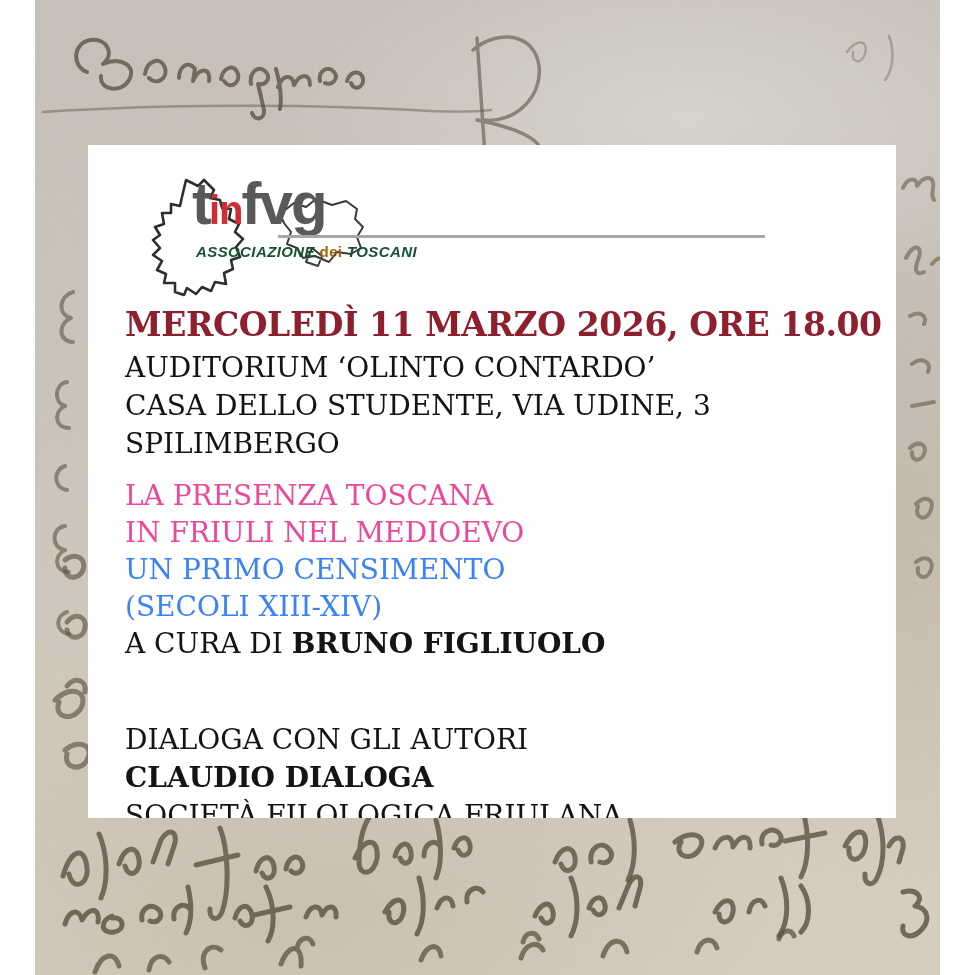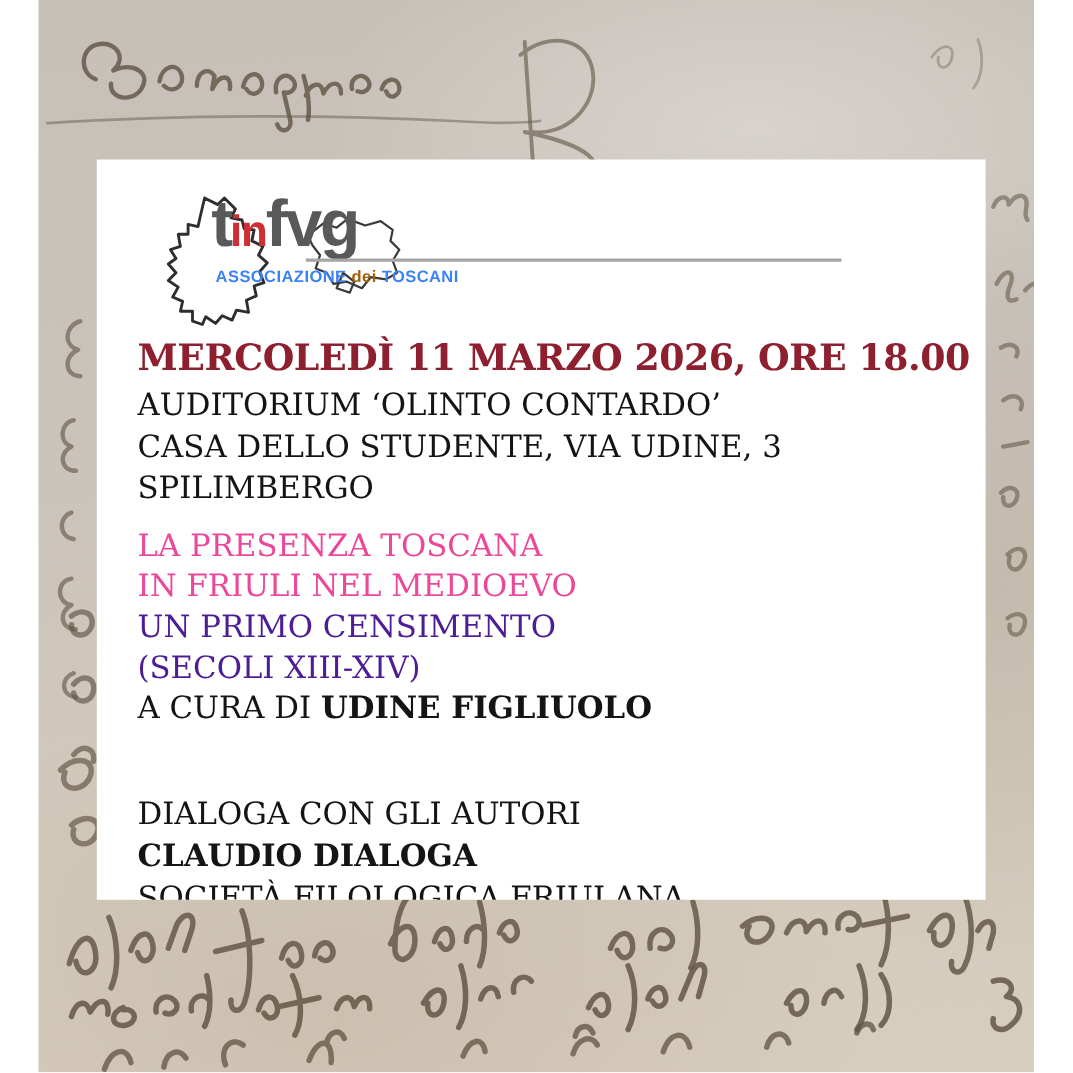--- a/index.html
+++ b/index.html
@@ -26,34 +26,34 @@
           font-family:"Liberation Sans", sans-serif; }
   .logo .tuscany { position:absolute; left:0; top:2px; }
   .logo .fvgmap  { position:absolute; left:140px; top:8px; }
   .wordmark { position:absolute; left:64px; top:2px; display:flex; align-items:baseline;
               line-height:1; font-weight:bold; color:#58595b; }
   .wm-big { font-size:60px; letter-spacing:-2px; }
   .wm-in  { font-size:40px; color:#cf2e35; letter-spacing:-1px; margin:0 -1px; }
   .logo-rule { position:absolute; left:150px; top:63px; width:487px; height:3px; background:#a6a6a6; }
   .taglines { position:absolute; left:68px; top:71px; font-size:15px; font-weight:bold;
               letter-spacing:0.4px; line-height:17px; white-space:nowrap; }
-  .tag-red  { color:#3b82f6; }
+  .tag-red  { color:#14532d;font-style:italic; }
   .tag-gray { color:#a16207; }
 
   
   .headline { position:absolute; left:37px; top:160px; font-size:33px; font-weight:bold;
               color:#8e1f2e; letter-spacing:-0.4px; white-space:nowrap; }
   .venue    { position:absolute; left:37px; top:204px; font-size:28px; line-height:38px;
               color:#141414; white-space:nowrap; }
   .book     { position:absolute; left:37px; top:332px; font-size:28px; line-height:37px;
               color:#141414; white-space:nowrap; }
   .speakers { position:absolute; left:37px; top:576px; font-size:28px; line-height:38px;
               color:#141414; white-space:nowrap; }
   .m-bold { color:#ec4899; font-weight:normal; }
-  .m-reg  { color:#4c1d95; }
+  .m-reg  { color:#3b82f6; }
   .b      { font-weight:bold; }
 </style>
 </head>
 <body>
 
 <div class="canvas">
 
   <div class="parchment">
     <svg class="grain" width="905" height="975">
       <filter id="paper">
@@ -128,21 +128,21 @@
       <div>AUDITORIUM ‘OLINTO CONTARDO’</div>
       <div>CASA DELLO STUDENTE, VIA UDINE, 3</div>
       <div>SPILIMBERGO</div>
     </div>
 
     <div class="book">
       <div class="m-bold">LA PRESENZA TOSCANA</div>
       <div class="m-bold">IN FRIULI NEL MEDIOEVO</div>
       <div class="m-reg">UN PRIMO CENSIMENTO</div>
       <div class="m-reg">(SECOLI XIII-XIV)</div>
-      <div><span>A CURA DI </span><span class="b">UDINE FIGLIUOLO</span></div>
+      <div><span>A CURA DI </span><span class="b">BRUNO FIGLIUOLO</span></div>
     </div>
 
     <div class="speakers">
       <div>DIALOGA CON GLI AUTORI</div>
       <div class="b">CLAUDIO DIALOGA</div>
       <div>SOCIETÀ FILOLOGICA FRIULANA</div>
     </div>
 
   </div>
 </div>

